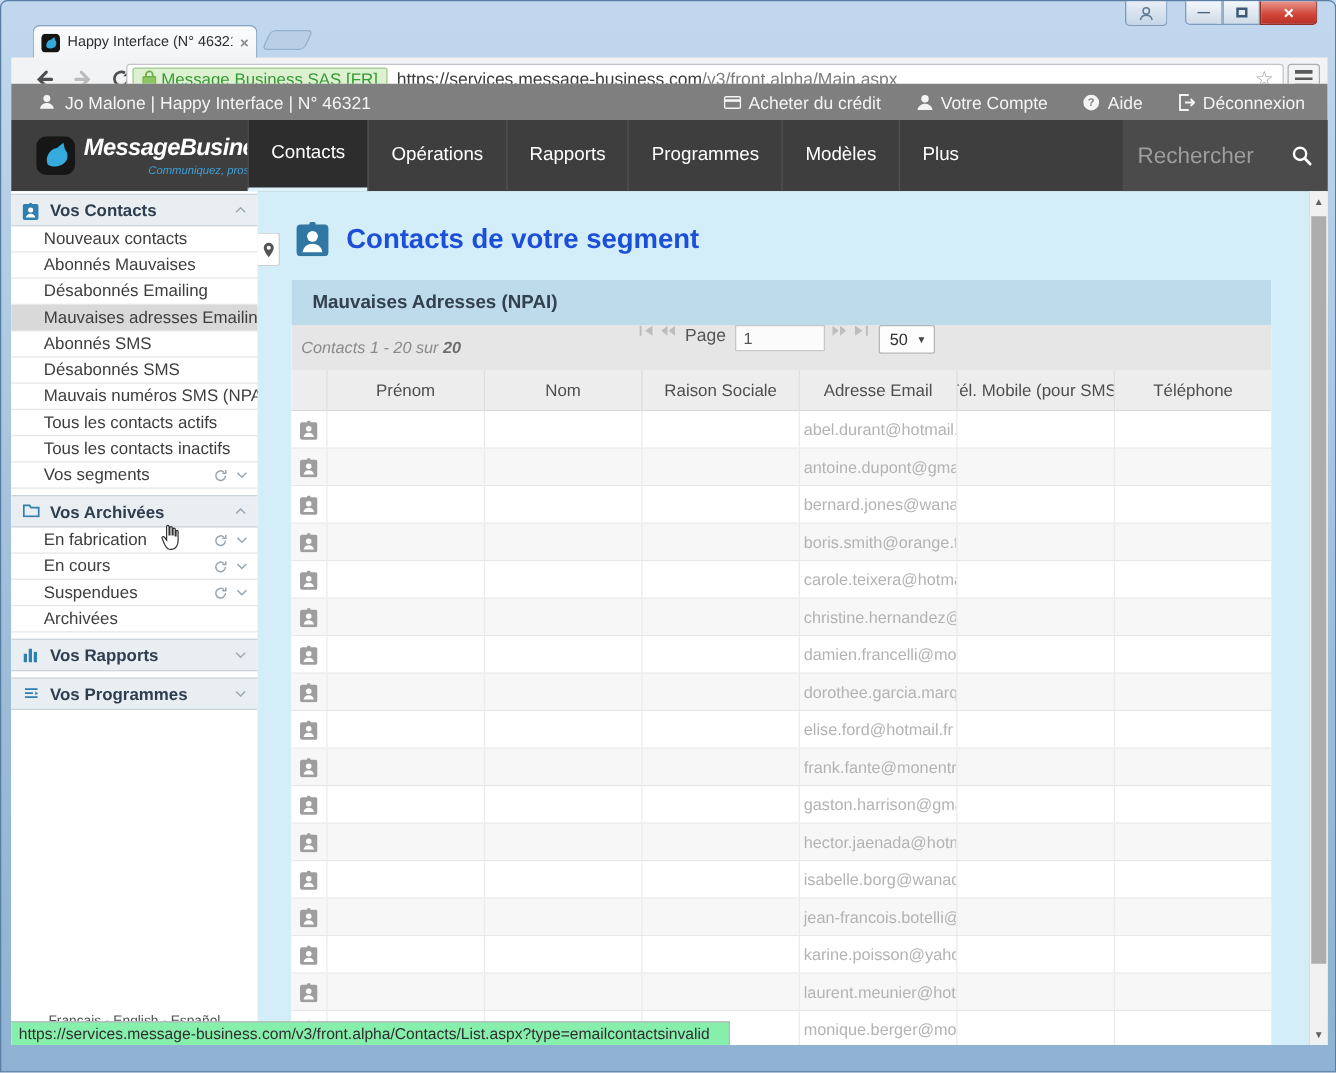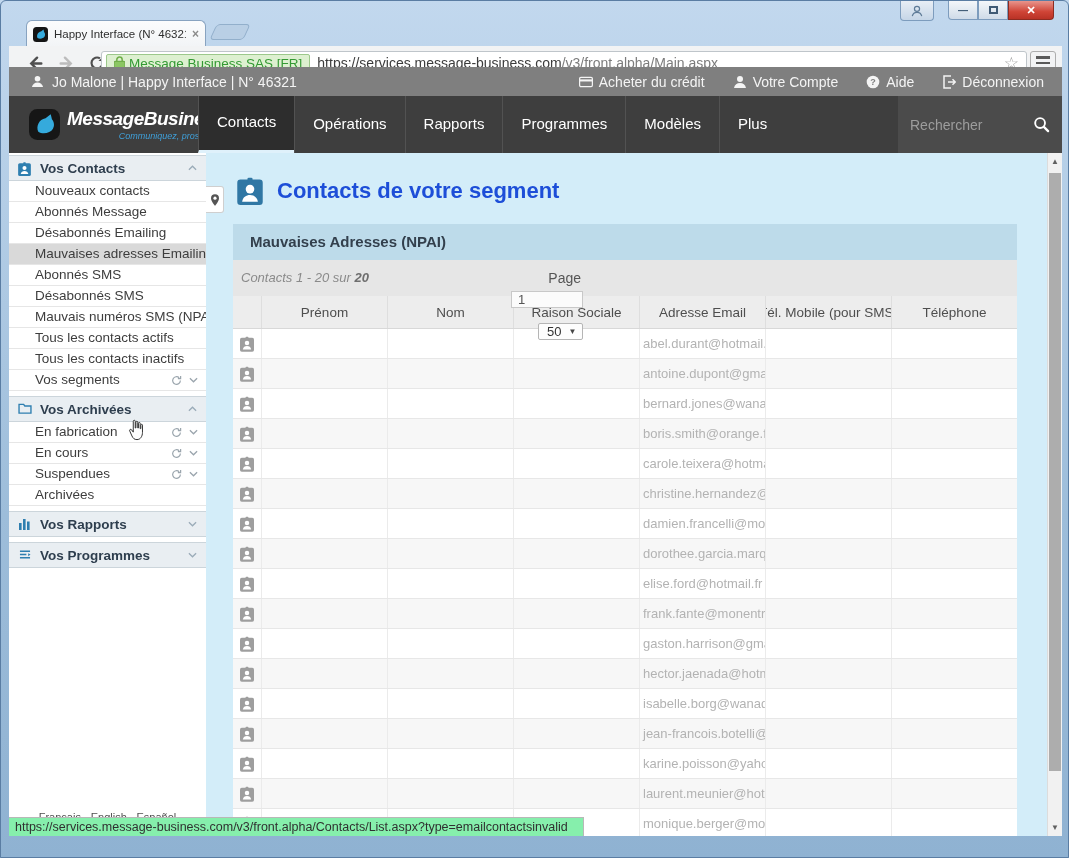--- a/index.html
+++ b/index.html
@@ -60,21 +60,21 @@
 
   .navbar { position:absolute; left:0; top:29px; width:100%; height:57px; background:#3e3e3e; display:flex; }
   .brand { width:189px; display:flex; align-items:center; padding-left:20px; gap:7px; }
   .brand-logo { width:31px; height:31px; flex:none; }
   .brand-text { color:#fff; font-weight:bold; font-style:italic; font-size:19px; letter-spacing:-0.5px; line-height:1; }
   .brand-tag { color:#3f9fd8; font-style:italic; font-size:9px; text-align:right; margin-top:2px; }
   .nav-items { display:flex; height:57px; }
   .nav-item { padding:0 18px; line-height:55px; color:#fff; font-size:15px; border-left:1px solid #525252; cursor:pointer; }
   .nav-item.active { background:#2d2d2d; border-bottom:3px solid #dff1fb; line-height:52px; }
   .nav-search { margin-left:auto; width:164px; background:#4b4b4b; display:flex; align-items:center; padding:0 12px; }
-  .nav-search input { flex:1; background:transparent; border:none; outline:none; color:#ddd; font-size:14px; width:100px; }
+  .nav-search input { flex:1; background:transparent; border:none; outline:none; color:#ddd; font-size:18px; width:100px; }
   .nav-search input::placeholder { color:#9d9d9d; }
   .nav-search svg { width:17px; height:17px; color:#fff; }
 
   
   .main { position:absolute; left:0; top:86px; width:100%; height:683px; background:#d3edf9; }
   .sidebar { position:absolute; left:0; top:0; width:197px; height:100%; background:#fff; }
   .side-head { height:26px; margin-top:2px; background:#e9eef2; border-top:1px solid #ccd5db; border-bottom:1px solid #ccd5db;
     display:flex; align-items:center; gap:7px; padding:0 9px; cursor:pointer; }
   .side-head .sh-icon { color:#2f7fb0; width:15px; height:13px; flex:none; display:flex; }
   .side-head b { font-size:13.5px; color:#2e3e4e; flex:1; }
@@ -96,21 +96,21 @@
   .page-title-row { position:absolute; left:30px; top:24px; display:flex; align-items:center; gap:13px; }
   .pt-icon { width:28px; height:28px; color:#3077a4; }
   .page-title { font-size:22px; font-weight:bold; color:#1d4ed8; }
 
   .panel { position:absolute; left:27px; top:71px; width:784px; bottom:0; overflow:hidden; background:#fff; }
   .panel-head { height:36px; background:#bddbea; line-height:36px; padding-left:17px;
     font-size:15px; font-weight:bold; color:#33404d; }
   .pager-bar { position:relative; height:36px; background:#e6e6e6; }
   .count-text { position:absolute; left:8px; top:0; line-height:36px; font-style:italic; font-size:13px; color:#8a8a8a; }
   .count-text b { color:#6e6e6e; }
-  .pager { position:absolute; left:278px; top:0; height:36px; display:flex; align-items:flex-end; gap:5px; color:#bdbdbd;flex-direction:column; }
+  .pager { position:absolute; left:278px; top:0; height:36px; display:flex; align-items:flex-start; gap:5px; color:#bdbdbd; }
   .pager svg { display:block; }
   .pager .pglabel { color:#555; font-size:14px; margin:0 2px; }
   .pager input { width:72px; height:21px; border:1px solid #c8c8c8; background:#fbfbfb; font-size:13px;
     color:#555; padding-left:6px; font-family:"Liberation Sans",sans-serif; }
   .size-select { width:45px; height:23px; border:1px solid #b5b5b5; background:#fdfdfd; border-radius:2px;
     display:flex; align-items:center; padding:0 5px 0 8px; gap:7px; margin-left:3px; }
   .size-select span { font-size:13px; color:#333; }
   .size-select .caret { font-size:8px; color:#444; }
 
   .thead { height:33px; background:#ededed; display:flex; border-bottom:1px solid #d8d8d8; }
@@ -284,21 +284,21 @@
             </span>
           <b>Vos Contacts</b>
           <svg class="chev" viewBox="0 0 10 6">
               <path d="M1 5l4-4 4 4" fill="none" stroke="currentColor" stroke-width="1.4"></path>
             </svg>
         </div>
         <div class="side-item">
             <span>Nouveaux contacts</span>
           </div>
         <div class="side-item">
-            <span>Abonnés Message</span>
+            <span>Abonnés Mauvaises</span>
           </div>
         <div class="side-item">
             <span>Désabonnés Emailing</span>
           </div>
         <div class="side-item hovered">
             <span>Mauvaises adresses Emailing</span>
           </div>
         <div class="side-item">
             <span>Abonnés SMS</span>
           </div>

